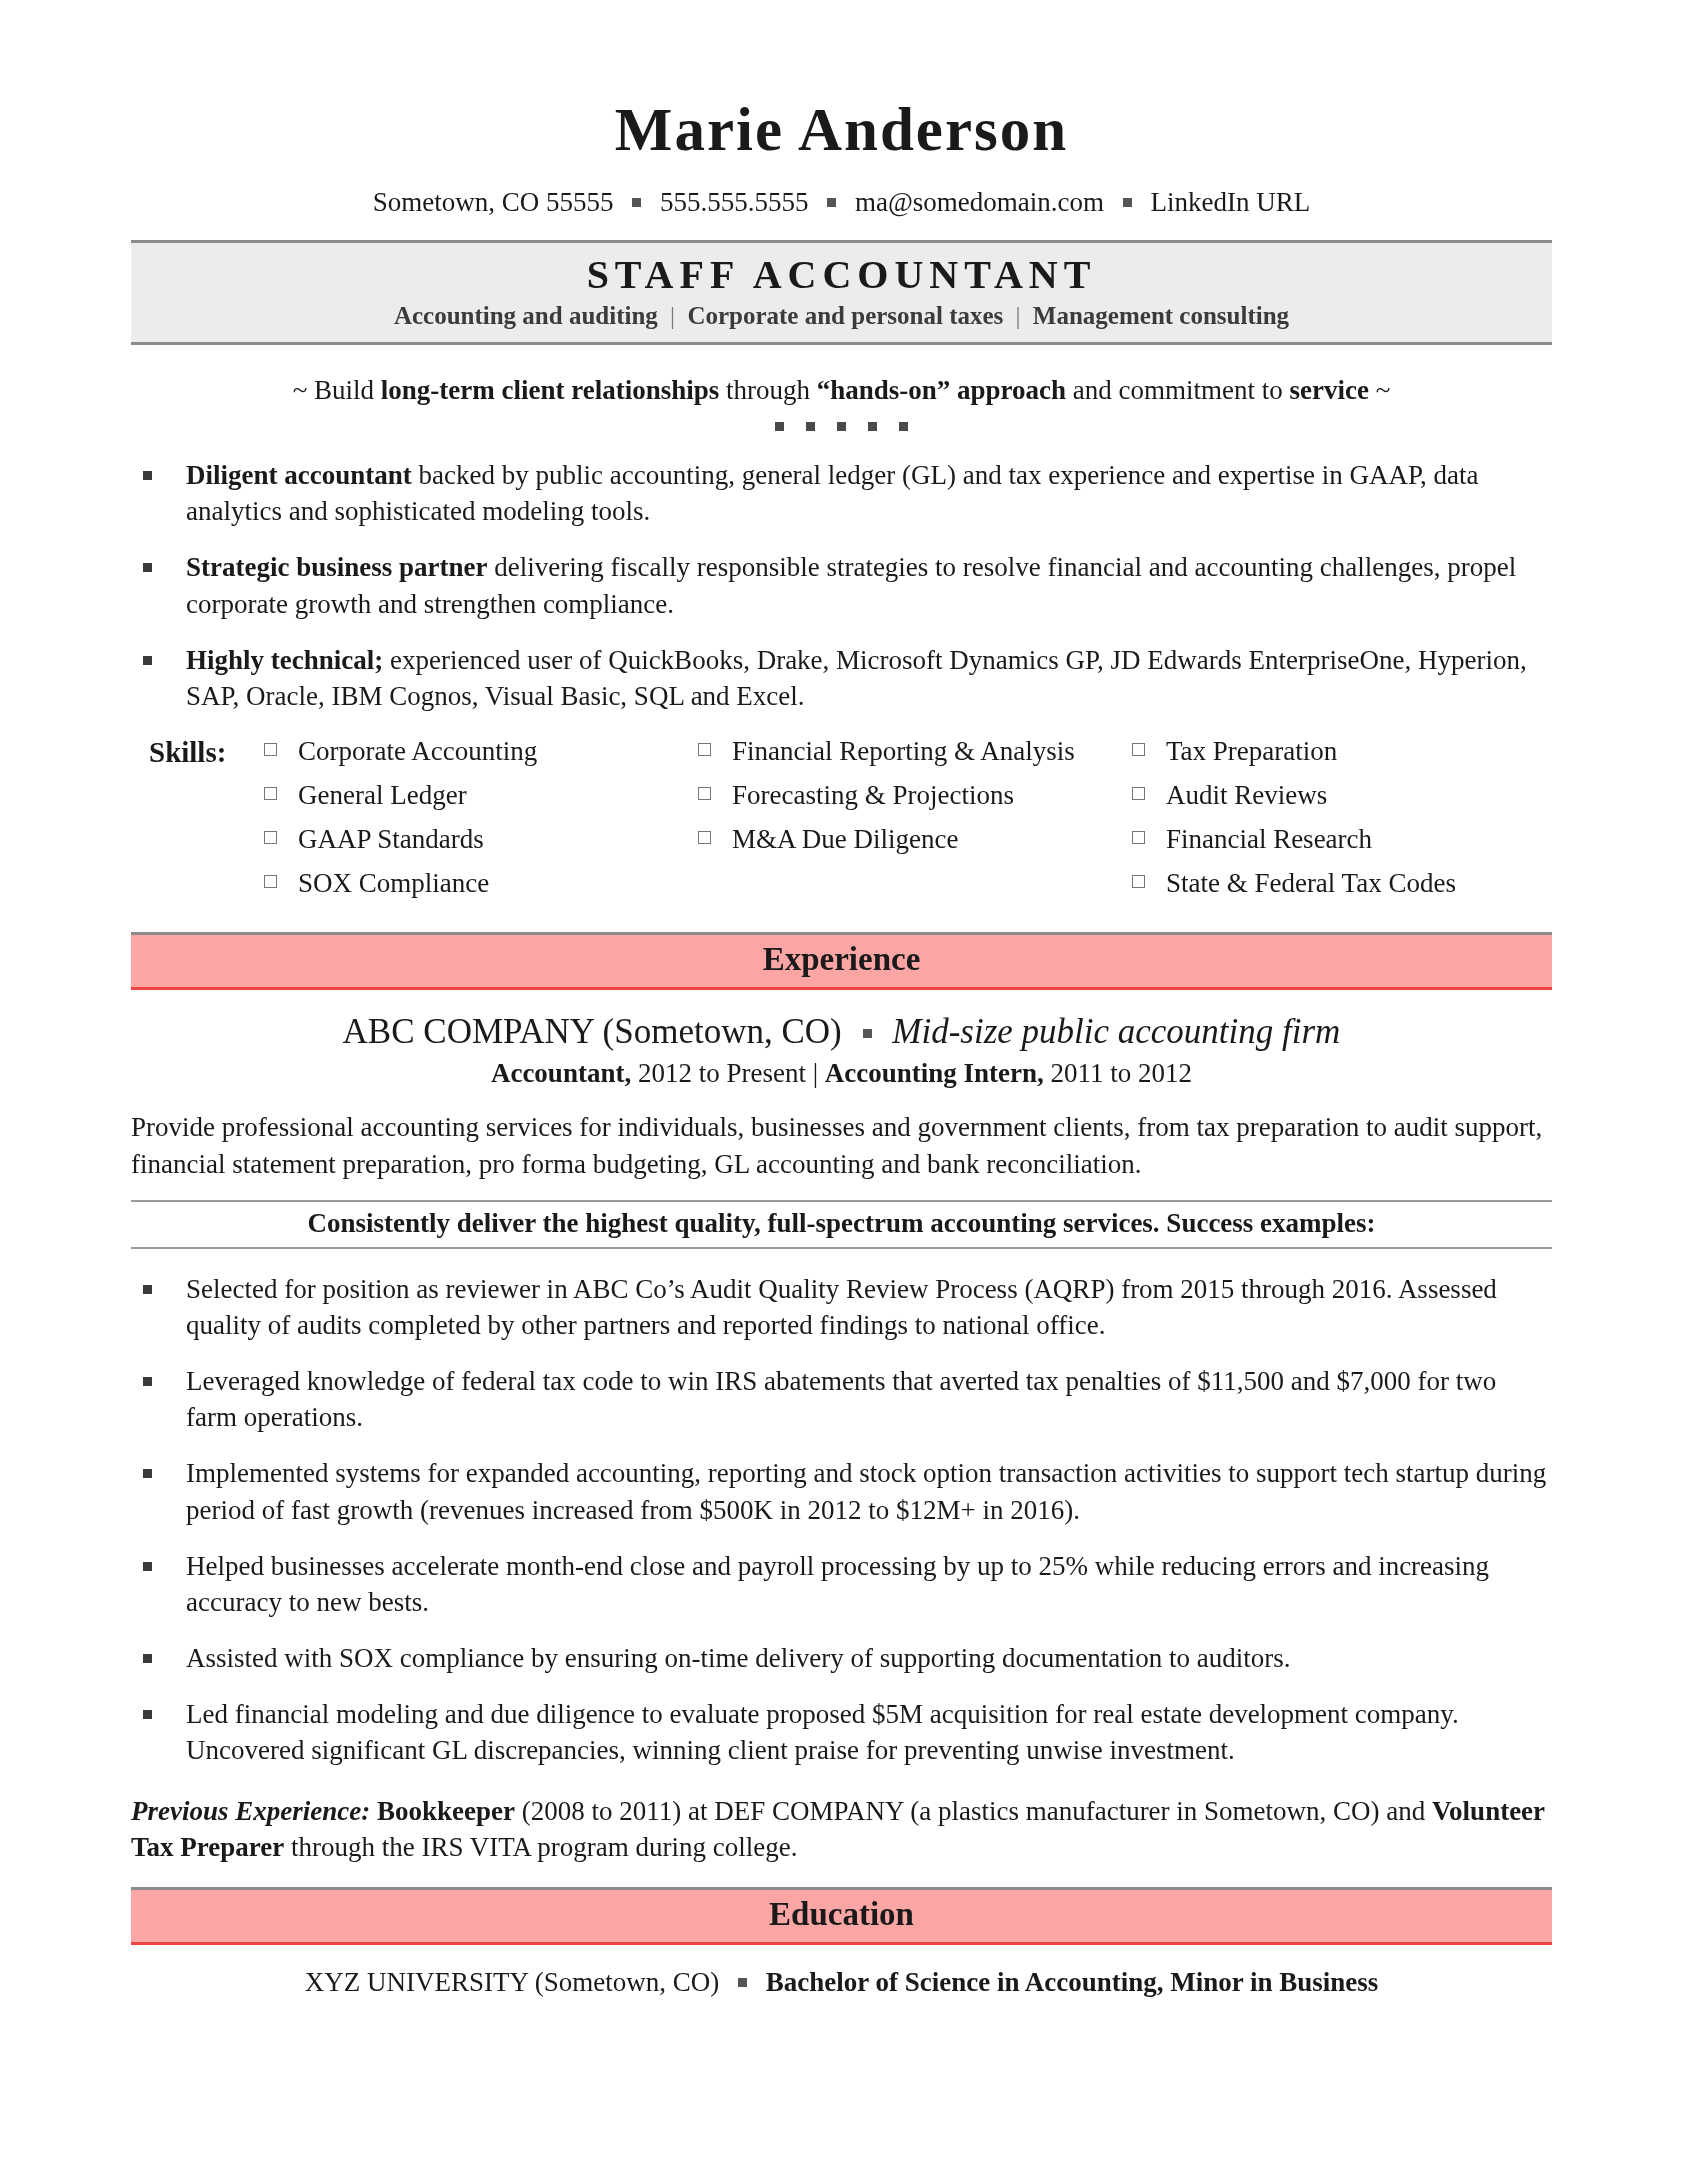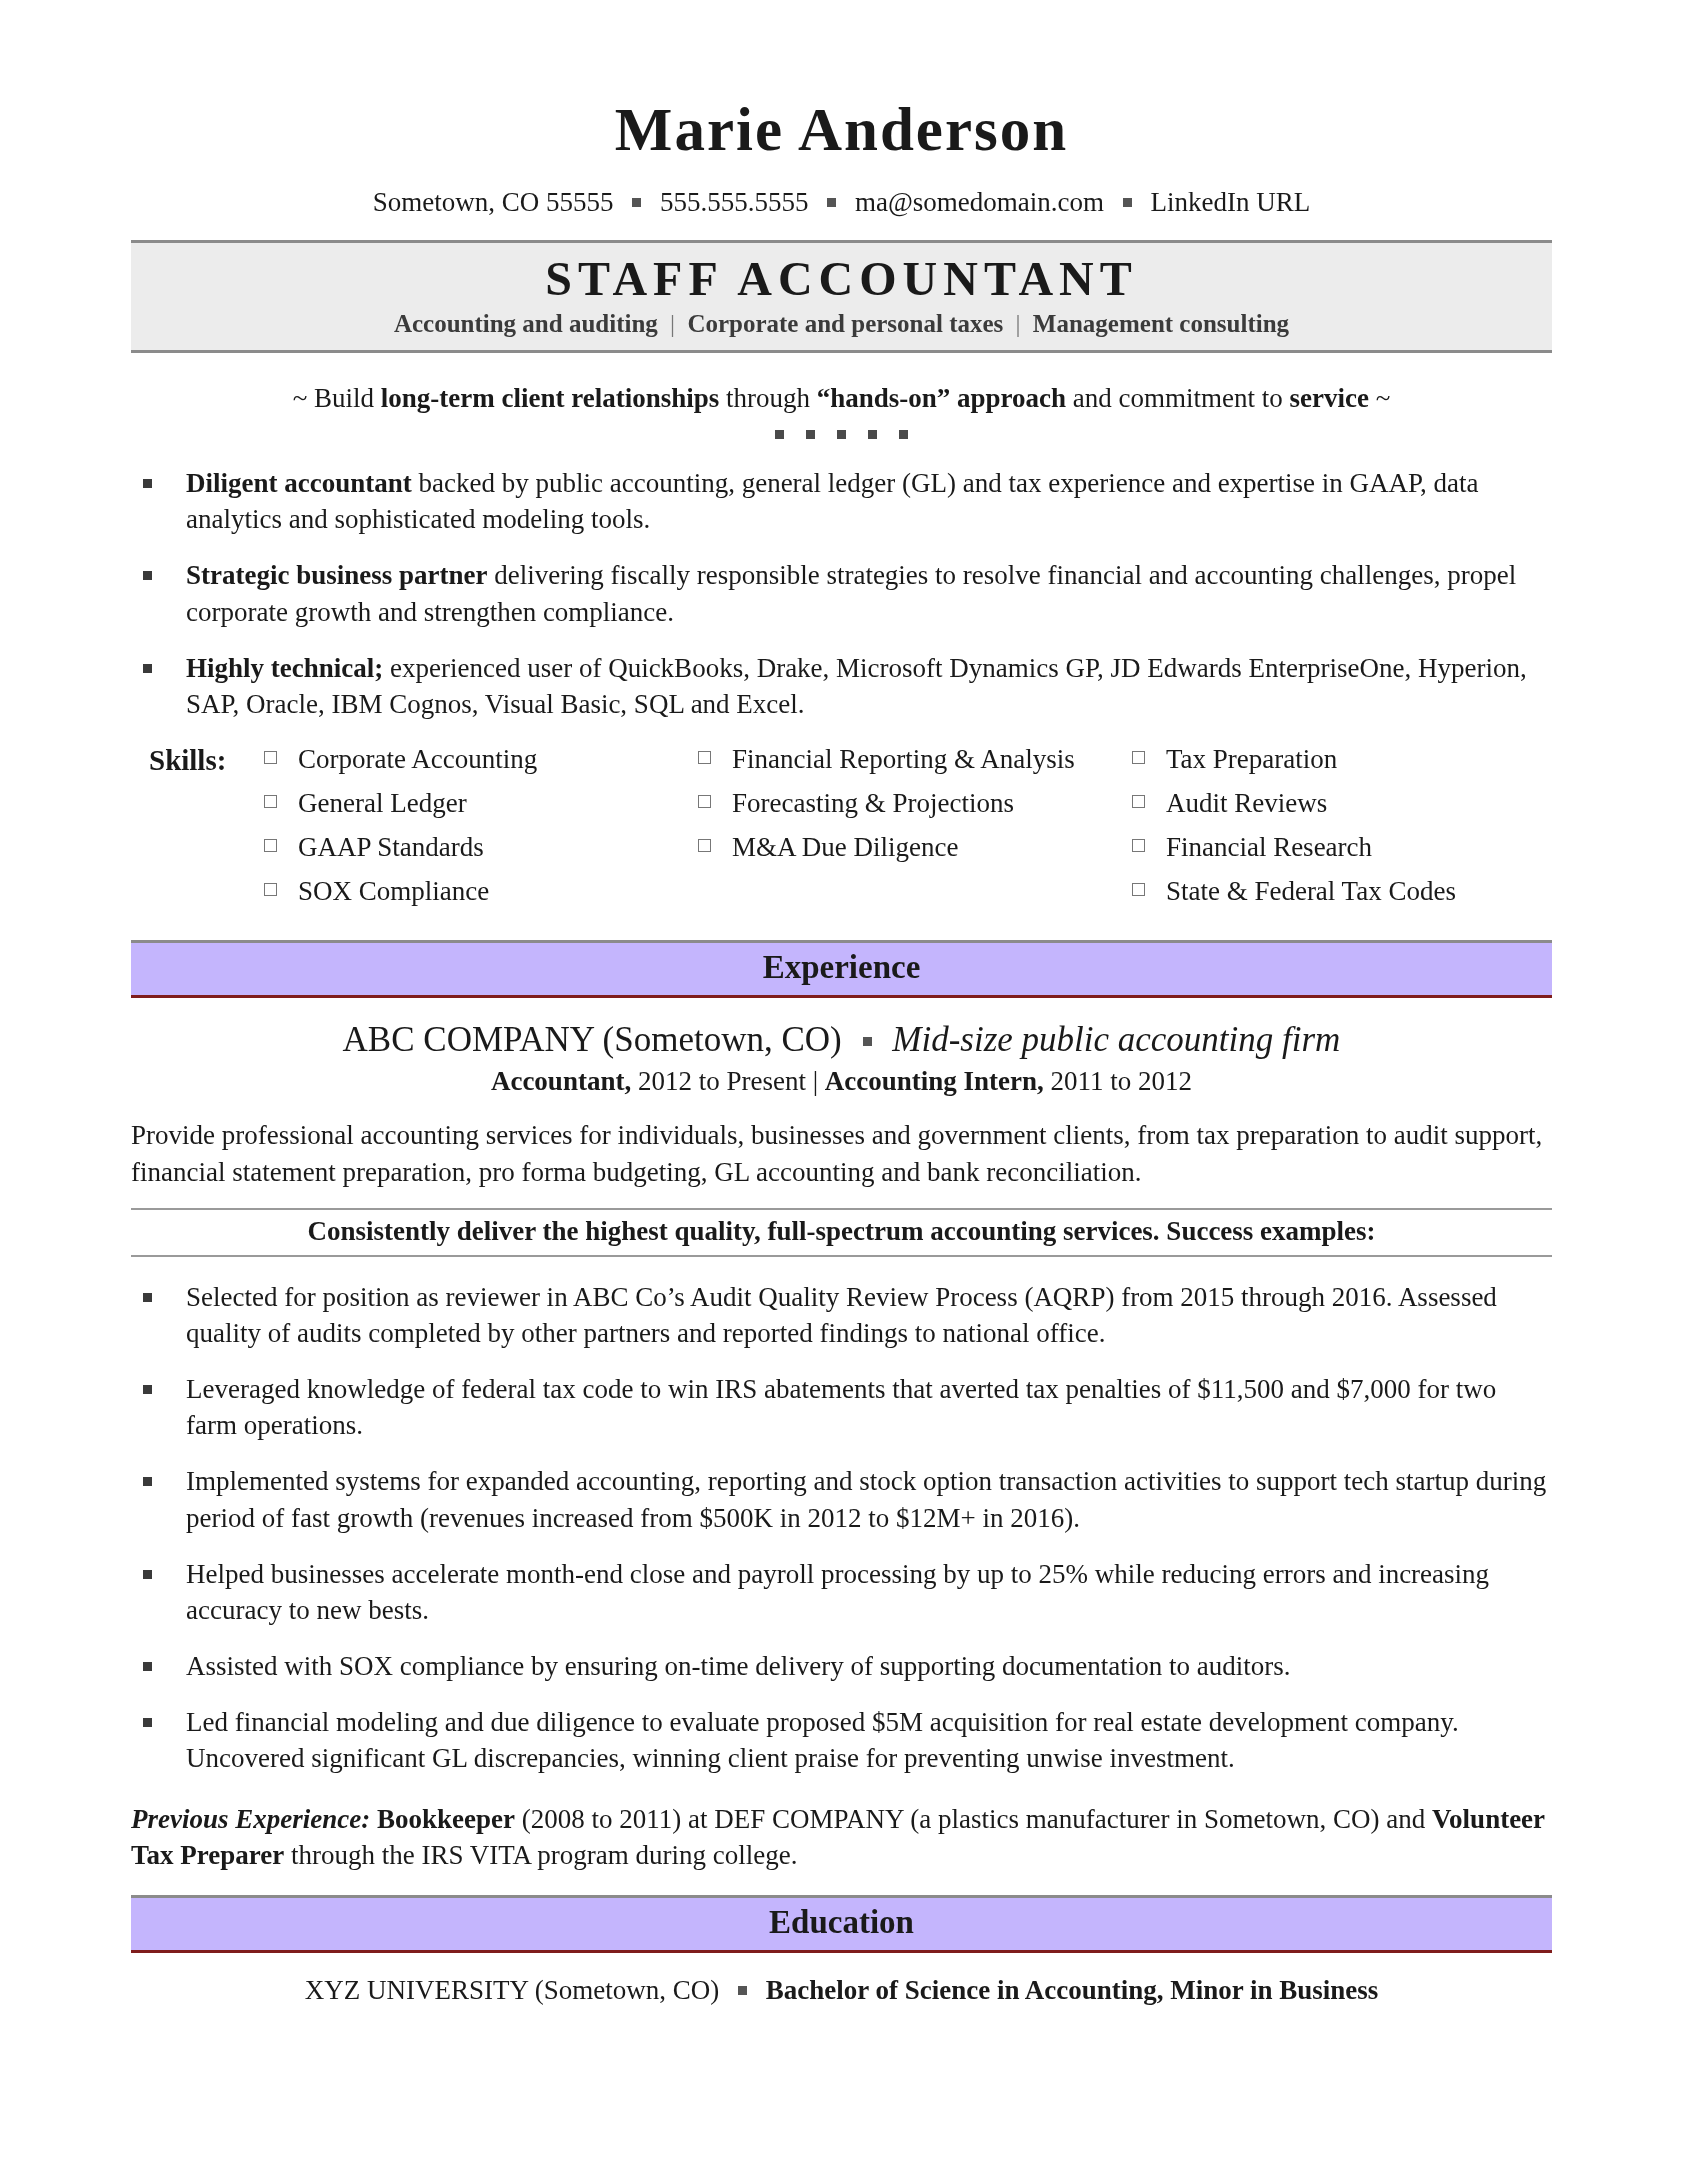--- a/index.html
+++ b/index.html
@@ -45,21 +45,21 @@
   
   .band {
     border-top: 3px solid #8b8b8b;
     border-bottom: 3px solid #8b8b8b;
     background: #ececec;
     text-align: center;
     padding: 8px 0 12px 0;
     margin-bottom: 30px;
   }
   .band-title {
-    font-size: 48px;
+    font-size: 40px;
     font-weight: bold;
     letter-spacing: 6px;
     margin-bottom: 4px;
   }
   .band-sub {
     font-size: 25px;
     font-weight: bold;
     color: #3b3b3b;
   }
   .band-sub .divider {
@@ -142,22 +142,22 @@
     left: 14px;
     top: 9px;
     width: 11px;
     height: 11px;
     border: 1.5px solid #777;
     background: #fff;
   }
   
   .section-band {
     border-top: 3px solid #8b8b8b;
-    border-bottom: 3px solid #7f1d1d;
-    background: #c4b5fd;
+    border-bottom: 3px solid #ef4444;
+    background: #fca5a5;
     text-align: center;
     font-size: 33px;
     font-weight: bold;
     padding: 6px 0 9px 0;
     margin: 22px 0 22px 0;
   }
   
   .emp-line {
     text-align: center;
     font-size: 35px;

